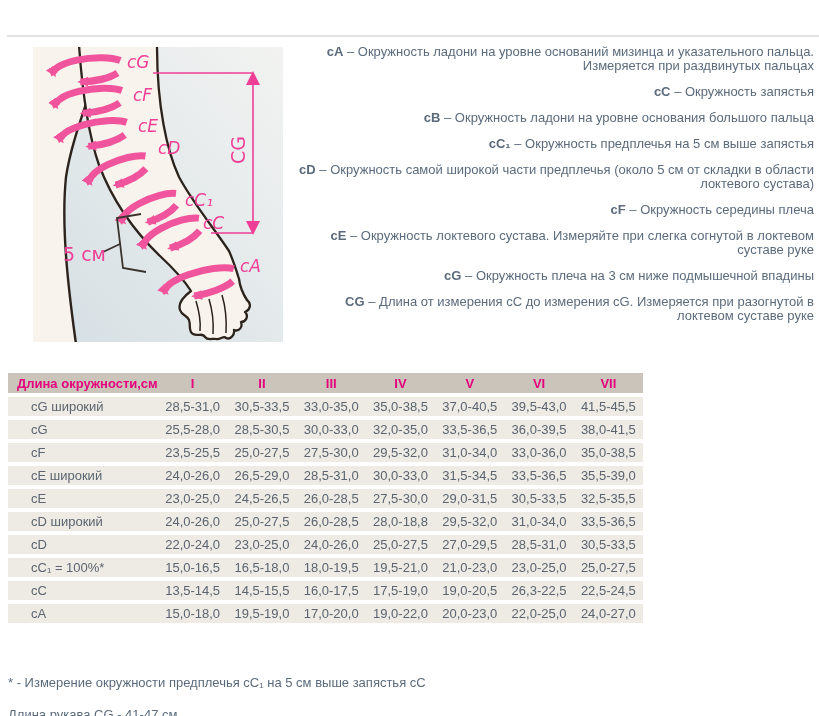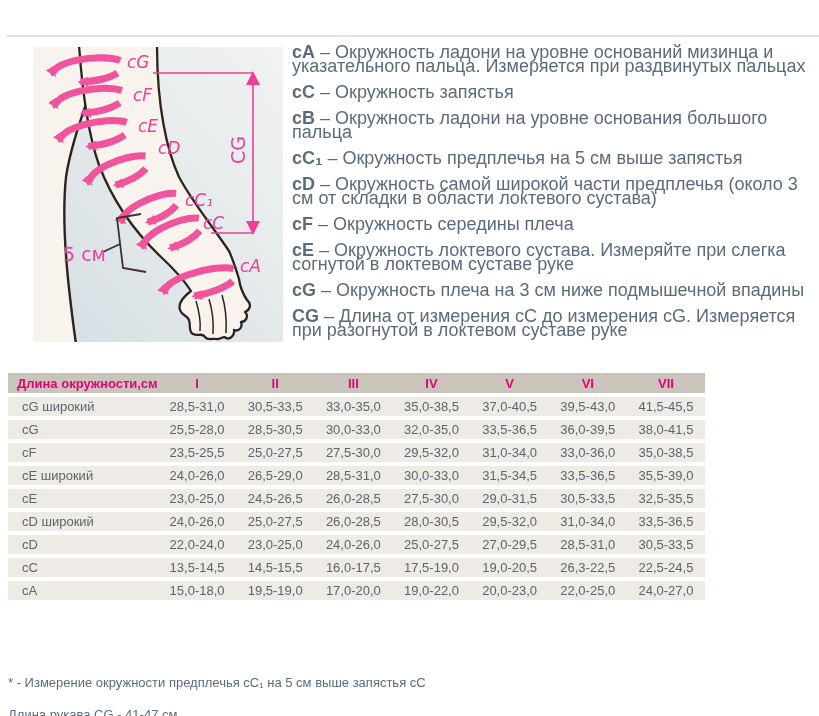--- a/index.html
+++ b/index.html
@@ -2,28 +2,28 @@
 <html><head>
 <meta charset="utf-8">
 <style>
   html,body{margin:0;padding:0;}
   body{
     width:819px;height:716px;position:relative;background:#ffffff;
     font-family:"Liberation Sans",sans-serif;overflow:hidden;
   }
   .top-divider{position:absolute;left:7px;top:35px;width:812px;height:2px;background:#e2e2e2;}
   .diagram-wrap{position:absolute;left:33px;top:47px;width:250px;height:295px;}
-  .desc-list{position:absolute;left:292px;top:45px;width:522px;font-size:18px;line-height:14px;color:#5b6b7c;}
+  .desc-list{position:absolute;left:292px;top:45px;width:522px;font-size:13px;line-height:14px;color:#5b6b7c;text-align:right;}
   .desc-item{margin:0 0 12px 0;}
   .desc-item b{font-weight:bold;}
-  .size-table{position:absolute;left:8px;top:369px;width:697px;border-collapse:separate;border-spacing:0 4px;font-size:13px;color:#5b6470;table-layout:fixed;}
+  .size-table{position:absolute;left:8px;top:369px;width:635px;border-collapse:separate;border-spacing:0 4px;font-size:13px;color:#5b6470;table-layout:fixed;}
   .size-table th{background:#cbc4bb;color:#e5017d;font-weight:bold;height:20px;font-size:13px;padding:0;}
   .size-table th:first-child{text-align:left;padding-left:9px;}
   .size-table td{background:#edebe4;height:19px;text-align:center;padding:0;}
-  .size-table td:first-child{text-align:left;padding-left:14px;}
+  .size-table td:first-child{text-align:left;padding-left:23px;}
   .footnote-1{position:absolute;left:8px;top:658px;font-size:13px;color:#5b6b7c;margin-top:17px;}
   .footnote-2{position:absolute;left:8px;top:694px;font-size:13px;color:#5b6b7c;}
   svg text{font-family:"DejaVu Sans",sans-serif;}
 </style>
 </head>
 <body>
 
 <div class="top-divider"></div>
 
 <div class="diagram-wrap">
@@ -131,21 +131,21 @@
 <div class="desc-list">
 
     <p class="desc-item"><b>cA</b> <span>– Окружность ладони на уровне оснований мизинца и указательного пальца. Измеряется при раздвинутых пальцах</span></p>
 
     <p class="desc-item"><b>cC</b> <span>– Окружность запястья</span></p>
 
     <p class="desc-item"><b>cB</b> <span>– Окружность ладони на уровне основания большого пальца</span></p>
 
     <p class="desc-item"><b>cC₁</b> <span>– Окружность предплечья на 5 см выше запястья</span></p>
 
-    <p class="desc-item"><b>cD</b> <span>– Окружность самой широкой части предплечья (около 3 см от складки в области локтевого сустава)</span></p>
+    <p class="desc-item"><b>cD</b> <span>– Окружность самой широкой части предплечья (около 5 см от складки в области локтевого сустава)</span></p>
 
     <p class="desc-item"><b>cF</b> <span>– Окружность середины плеча</span></p>
 
     <p class="desc-item"><b>cE</b> <span>– Окружность локтевого сустава. Измеряйте при слегка согнутой в локтевом суставе руке</span></p>
 
     <p class="desc-item"><b>cG</b> <span>– Окружность плеча на 3 см ниже подмышечной впадины</span></p>
 
     <p class="desc-item"><b>CG</b> <span>– Длина от измерения сС до измерения сG. Измеряется при разогнутой в локтевом суставе руке</span></p>
   </div>
 
@@ -228,37 +228,47 @@
         <td>29,0-31,5</td>
         <td>30,5-33,5</td>
         <td>32,5-35,5</td>
       </tr>
 
       <tr>
         <td>cD широкий</td>
         <td>24,0-26,0</td>
         <td>25,0-27,5</td>
         <td>26,0-28,5</td>
-        <td>28,0-30,5</td>
+        <td>28,0-18,8</td>
         <td>29,5-32,0</td>
         <td>31,0-34,0</td>
         <td>33,5-36,5</td>
       </tr>
 
       <tr>
         <td>cD</td>
         <td>22,0-24,0</td>
         <td>23,0-25,0</td>
         <td>24,0-26,0</td>
         <td>25,0-27,5</td>
         <td>27,0-29,5</td>
         <td>28,5-31,0</td>
         <td>30,5-33,5</td>
       </tr>
 
+      <tr>
+        <td>cC₁ = 100%*</td>
+        <td>15,0-16,5</td>
+        <td>16,5-18,0</td>
+        <td>18,0-19,5</td>
+        <td>19,5-21,0</td>
+        <td>21,0-23,0</td>
+        <td>23,0-25,0</td>
+        <td>25,0-27,5</td>
+      </tr>
 
       <tr>
         <td>cC</td>
         <td>13,5-14,5</td>
         <td>14,5-15,5</td>
         <td>16,0-17,5</td>
         <td>17,5-19,0</td>
         <td>19,0-20,5</td>
         <td>26,3-22,5</td>
         <td>22,5-24,5</td>

